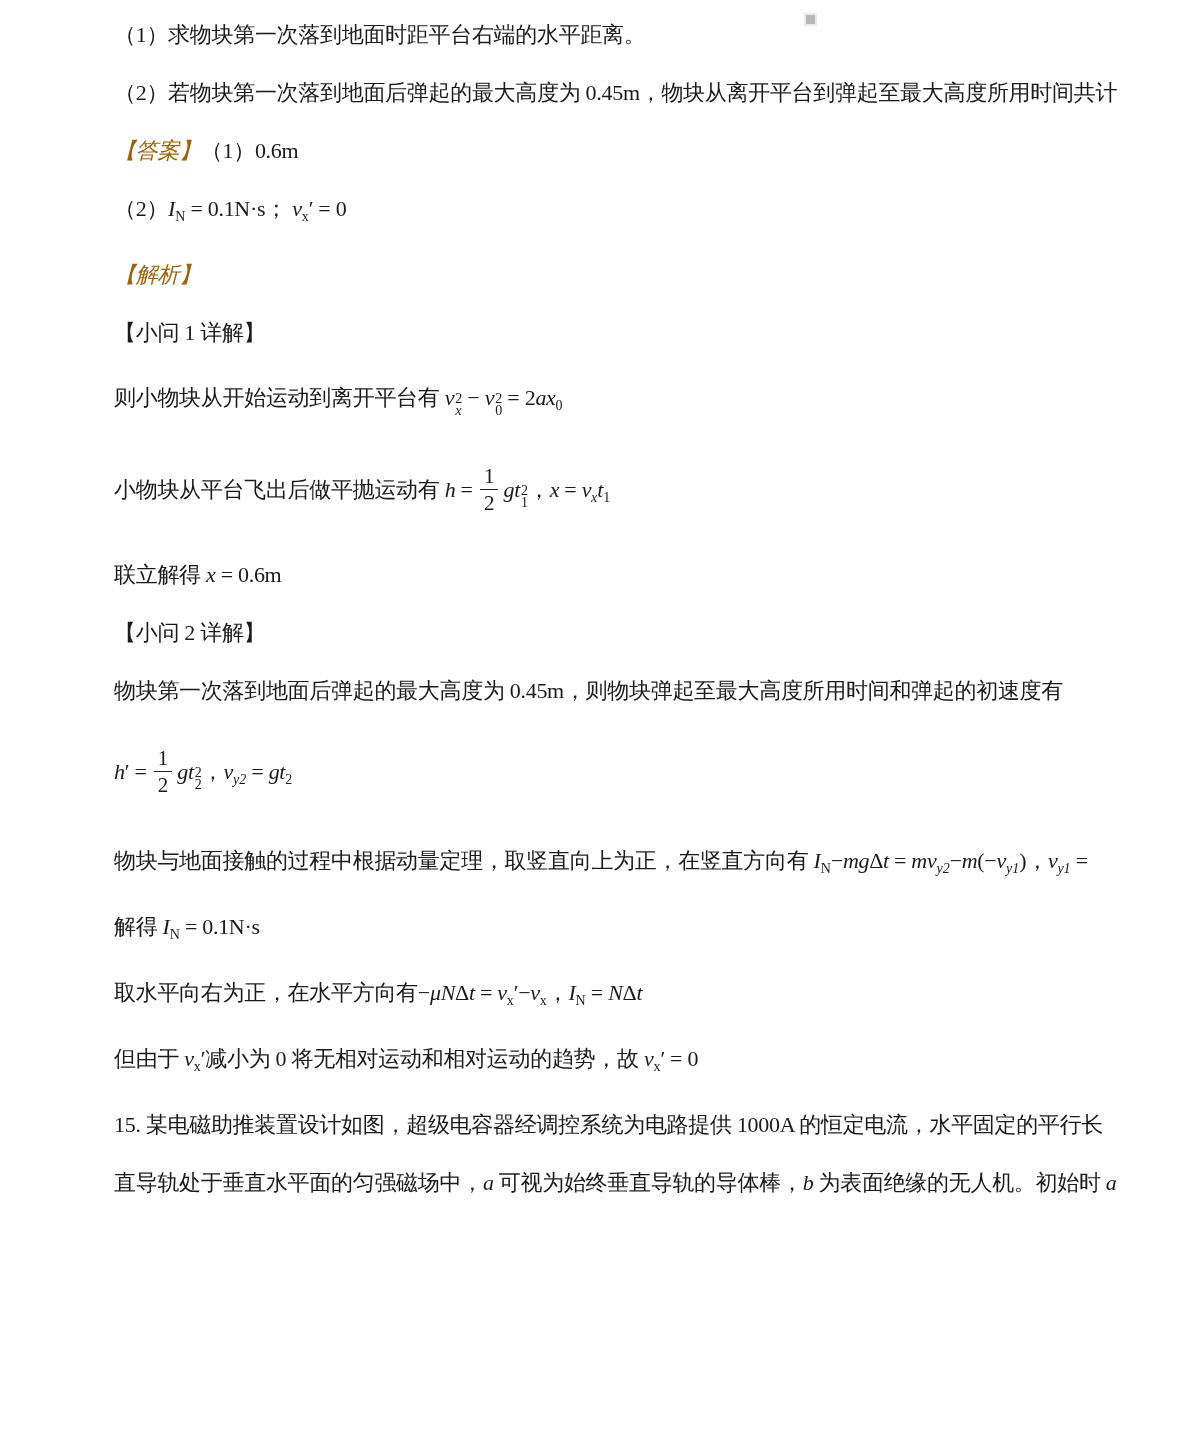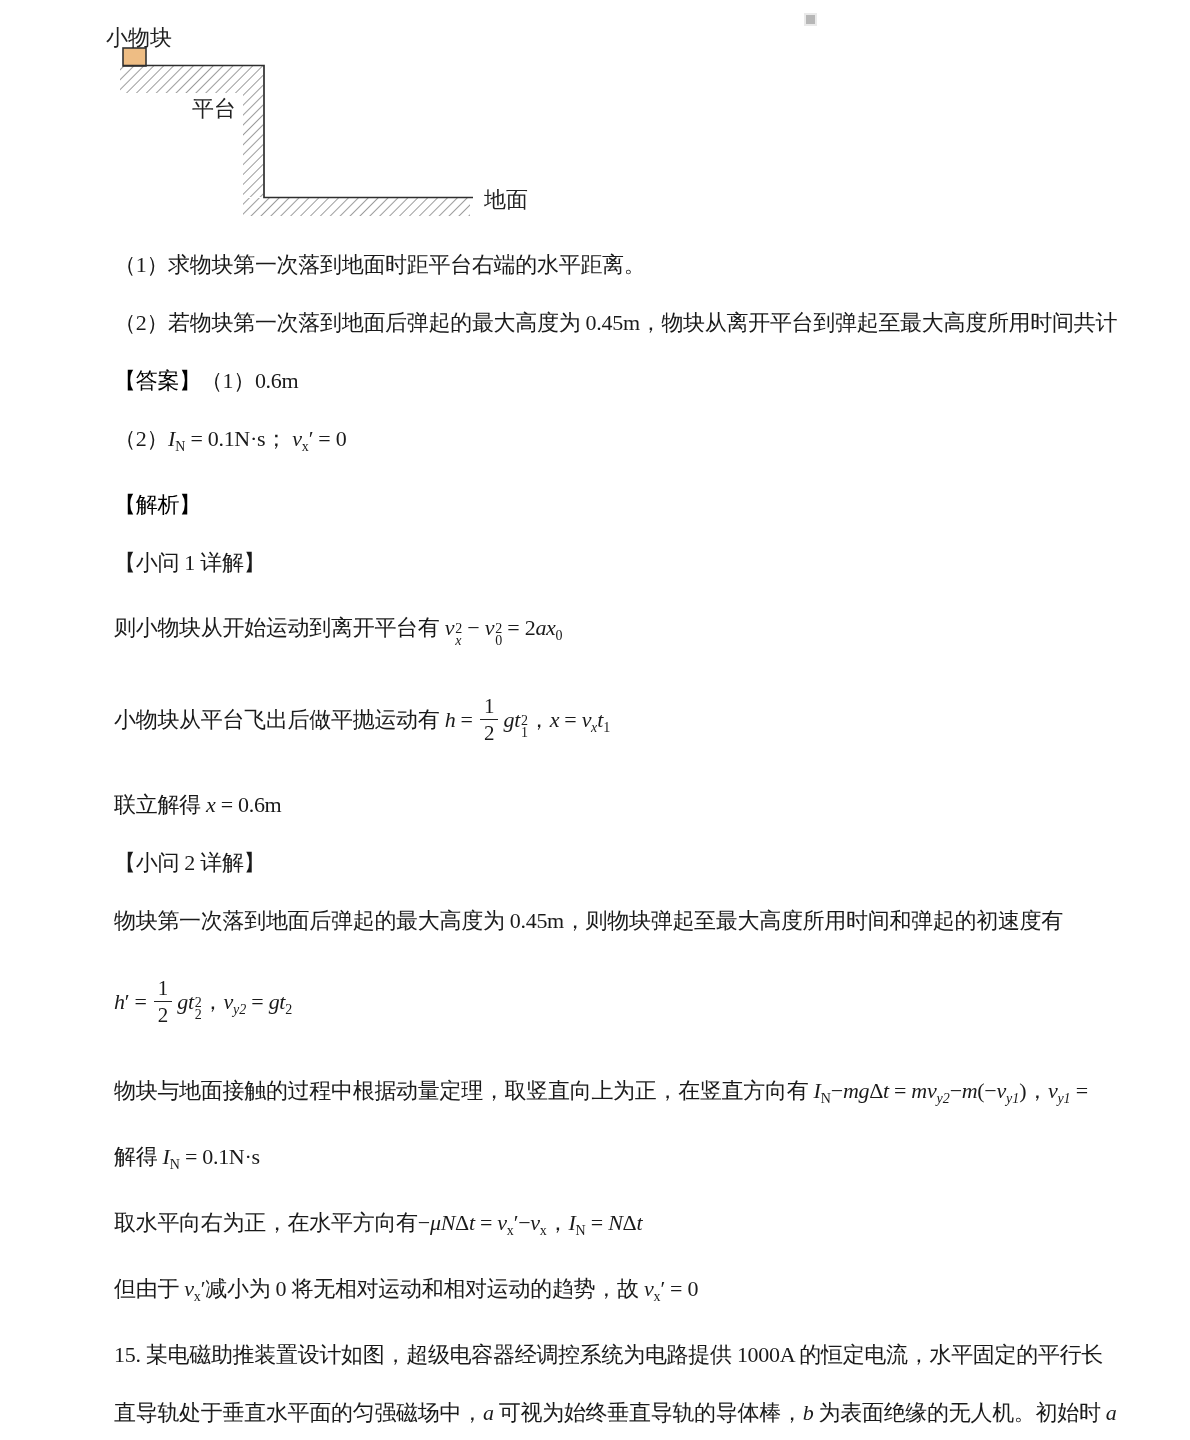--- a/index.html
+++ b/index.html
@@ -16,57 +16,37 @@
   }
   .content{padding-left:102px;padding-right:40px;}
   .ln{
     margin:12px;font-size:22px;line-height:46px;letter-spacing:-0.3px;
     white-space:nowrap;color:#1a1a1a;
   }
   .lh-ss{line-height:60px;font-family:Liberation Serif, serif;}
   .lh-frac{line-height:84px;}
   .lh-frac2{line-height:92px;}
   .i{font-style:italic;}
-  .blue{color:#000000;}
+  .blue{color:#a16207;font-style:italic;}
   .sub,.subi{font-size:14px;vertical-align:-5px;letter-spacing:0;}
   .subi{font-style:italic;}
   
   .msb{display:inline-block;white-space:nowrap;}
   .stk{display:inline-block;vertical-align:-10px;font-size:14px;line-height:12px;margin-left:1px;letter-spacing:0;}
   .sp,.sq{display:block;text-align:left;height:12px;}
   
   .frac{display:inline-block;text-align:center;vertical-align:middle;margin:0 5px 4px 2px;font-size:21px;line-height:1.15;letter-spacing:0;}
   .fn{display:block;border-bottom:1.5px solid #222222;padding:0 4px 1px;}
   .fd{display:block;padding-top:1px;}
 </style>
 </head>
 <body>
 
 <div class="doc">
 
-  <div class="diagram-wrap">
-    <svg width="432" height="218" viewBox="0 0 432 218">
-      <defs>
-        <pattern id="hatch" width="7" height="7" patternUnits="userSpaceOnUse" patternTransform="rotate(45)">
-          <line x1="0" y1="0" x2="0" y2="7" stroke="#4a4a4a" stroke-width="1.1"></line>
-        </pattern>
-      </defs>
-
-      <polygon points="22,54 165,54 165,185 145,185 145,81 22,81" fill="url(#hatch)"></polygon>
-
-      <rect x="145" y="186" width="227" height="18" fill="url(#hatch)"></rect>
-
-      <rect x="25" y="36" width="23" height="18" fill="#eebd84" stroke="#333333" stroke-width="1.6"></rect>
-
-      <polyline points="25,53.5 166,53.5 166,185.5 375,185.5" fill="none" stroke="#2e2e2e" stroke-width="1.7"></polyline>
-      <text x="8" y="33" class="dlabel">小物块</text>
-      <text x="94" y="104" class="dlabel">平台</text>
-      <text x="386" y="195" class="dlabel">地面</text>
-    </svg>
-  </div>
 
   <div class="content">
       <p class="ln"><span>（1）求物块第一次落到地面时距平台右端的水平距离。</span></p>
       <p class="ln"><span>（2）若物块第一次落到地面后弹起的最大高度为 0.45m，物块从离开平台到弹起至最大高度所用时间共计</span></p>
       <p class="ln"><span class="blue">【答案】</span><span>（1）0.6m</span></p>
       <p class="ln"><span>（2）</span><span class="i">I</span><span class="sub">N</span><span> = 0.1N·s；  </span><span class="i">v</span><span class="sub">x</span><span>′ = 0</span></p>
       <p class="ln"><span class="blue">【解析】</span></p>
       <p class="ln"><span>【小问 1 详解】</span></p>
       <p class="ln lh-ss"><span>则小物块从开始运动到离开平台有 </span><span class="msb"><span class="i">v</span><span class="stk"><span class="sp">2</span><span class="sq i">x</span></span></span><span> − </span><span class="msb"><span class="i">v</span><span class="stk"><span class="sp">2</span><span class="sq">0</span></span></span><span> = 2</span><span class="i">ax</span><span class="sub">0</span></p>
       <p class="ln lh-frac"><span>小物块从平台飞出后做平抛运动有 </span><span class="i">h</span><span> = </span><span class="frac"><span class="fn">1</span><span class="fd">2</span></span><span class="i">g</span><span class="msb"><span class="i">t</span><span class="stk"><span class="sp">2</span><span class="sq">1</span></span></span><span>，</span><span class="i">x</span><span> = </span><span class="i">v</span><span class="subi">x</span><span class="i">t</span><span class="sub">1</span></p>

